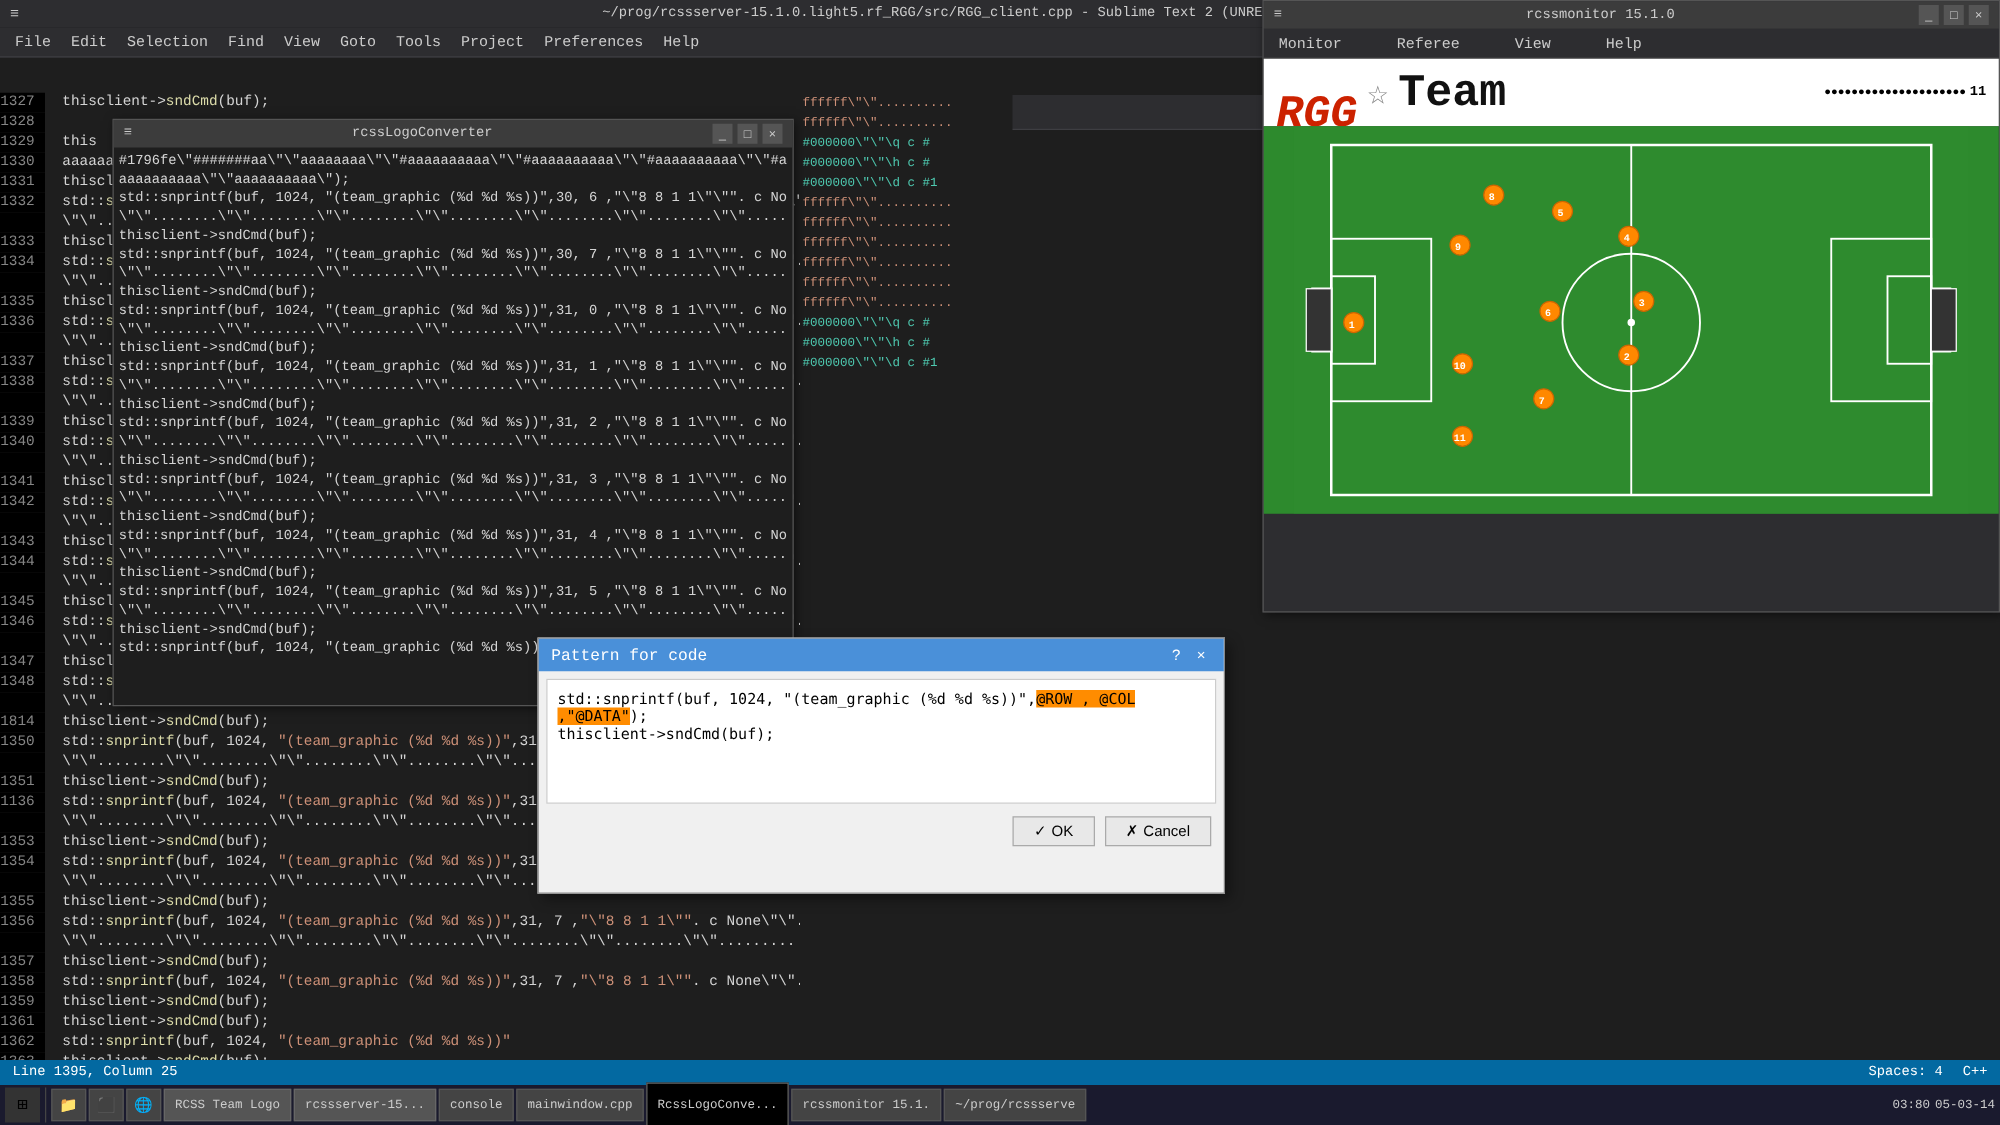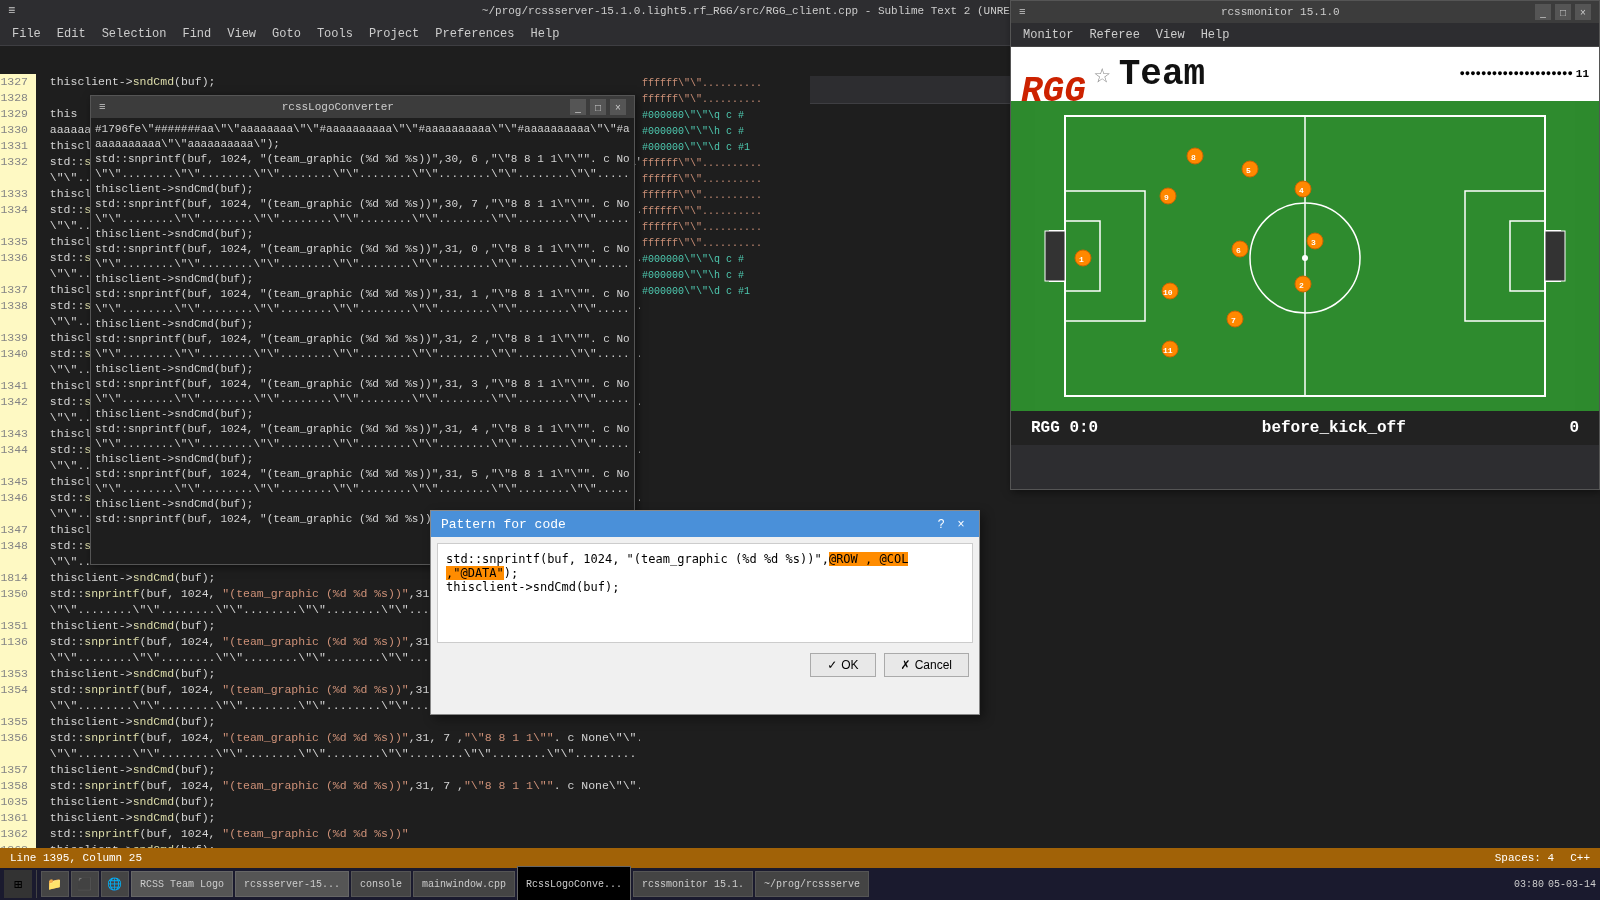--- a/index.html
+++ b/index.html
@@ -95,24 +95,24 @@
       line-height: 16px;
       color: #d4d4d4;
     }
     .code-line {
       display: flex;
       min-height: 16px;
     }
     .line-num {
       color: #858585;
       min-width: 36px;
-      text-align: right;
+      text-align: center;
       padding-right: 8px;
       user-select: none;
-      background: #fef9c3;
+      background: #000000;
     }
     .line-content {
       flex: 1;
       white-space: pre;
       overflow: hidden;
     }
     .fn { color: #dcdcaa; text-align: right; }
     .str { color: #ce9178; }
 
     
@@ -138,20 +138,21 @@
     }
     .monitor-menu {
       background: #2d2d30;
       height: 24px;
       display: flex;
       align-items: center;
       padding: 0 4px;
       font-size: 12px;
       color: #ccc;
       border-bottom: 1px solid #444;
+      gap: 28px;
     }
     .monitor-menu-item {
       padding: 2px 8px;
       cursor: pointer;
     }
     .monitor-logo {
       background: white;
       height: 54px;
       display: flex;
       align-items: center;
@@ -301,21 +302,21 @@
       line-height: 16px;
     }
 
     
     .status-bar {
       position: absolute;
       bottom: 0;
       left: 0;
       right: 0;
       height: 20px;
-      background: #a16207;
+      background: #0369a1;
       display: flex;
       align-items: center;
       padding: 0 10px;
       font-size: 11px;
       color: white;
       justify-content: space-between;
     }
 
     .search-highlight {
       background: #ff8c00;
@@ -542,21 +543,21 @@
         </div>
       <div class="code-line">
           <span class="line-num">1357</span>
           <span class="line-content">  thisclient-&gt;<span class="fn">sndCmd</span>(buf);</span>
         </div>
       <div class="code-line">
           <span class="line-num">1358</span>
           <span class="line-content">  std::<span class="fn">snprintf</span>(buf, 1024, <span class="str">"(team_graphic (%d %d %s))"</span>,31, 7 ,<span class="str">"\"8 8 1 1\""</span>. c None\"\".......</span>
         </div>
       <div class="code-line">
-          <span class="line-num">1035</span>
+          <span class="line-num">1359</span>
           <span class="line-content">  thisclient-&gt;<span class="fn">sndCmd</span>(buf);</span>
         </div>
       <div class="code-line">
           <span class="line-num">1361</span>
           <span class="line-content">  thisclient-&gt;<span class="fn">sndCmd</span>(buf);</span>
         </div>
       <div class="code-line">
           <span class="line-num">1362</span>
           <span class="line-content">  std::<span class="fn">snprintf</span>(buf, 1024, <span class="str">"(team_graphic (%d %d %s))"</span></span>
         </div>
@@ -677,25 +678,20 @@
       <text x="196" y="222" font-size="8" fill="white" font-weight="bold">7</text>
 
       <circle cx="135" cy="248" r="8" fill="#ff8800" stroke="#cc6600" stroke-width="1"></circle>
       <text x="128" y="252" font-size="8" fill="white" font-weight="bold">11</text>
 
       <circle cx="48" cy="157" r="8" fill="#ff8800" stroke="#cc6600" stroke-width="1"></circle>
       <text x="44" y="161" font-size="8" fill="white" font-weight="bold">1</text>
     </svg>
   </div>
 
-  <div class="score-bar">
-    <span>RGG 0:0</span>
-    <span>before_kick_off</span>
-    <span>0</span>
-  </div>
 </div>
 
 <div class="logo-converter">
   <div class="converter-title-bar">
     <span>≡</span>
     <span>rcssLogoConverter</span>
     <div style="display:flex;gap:4px;">
       <button class="title-btn">_</button>
       <button class="title-btn">□</button>
       <button class="title-btn">×</button>

